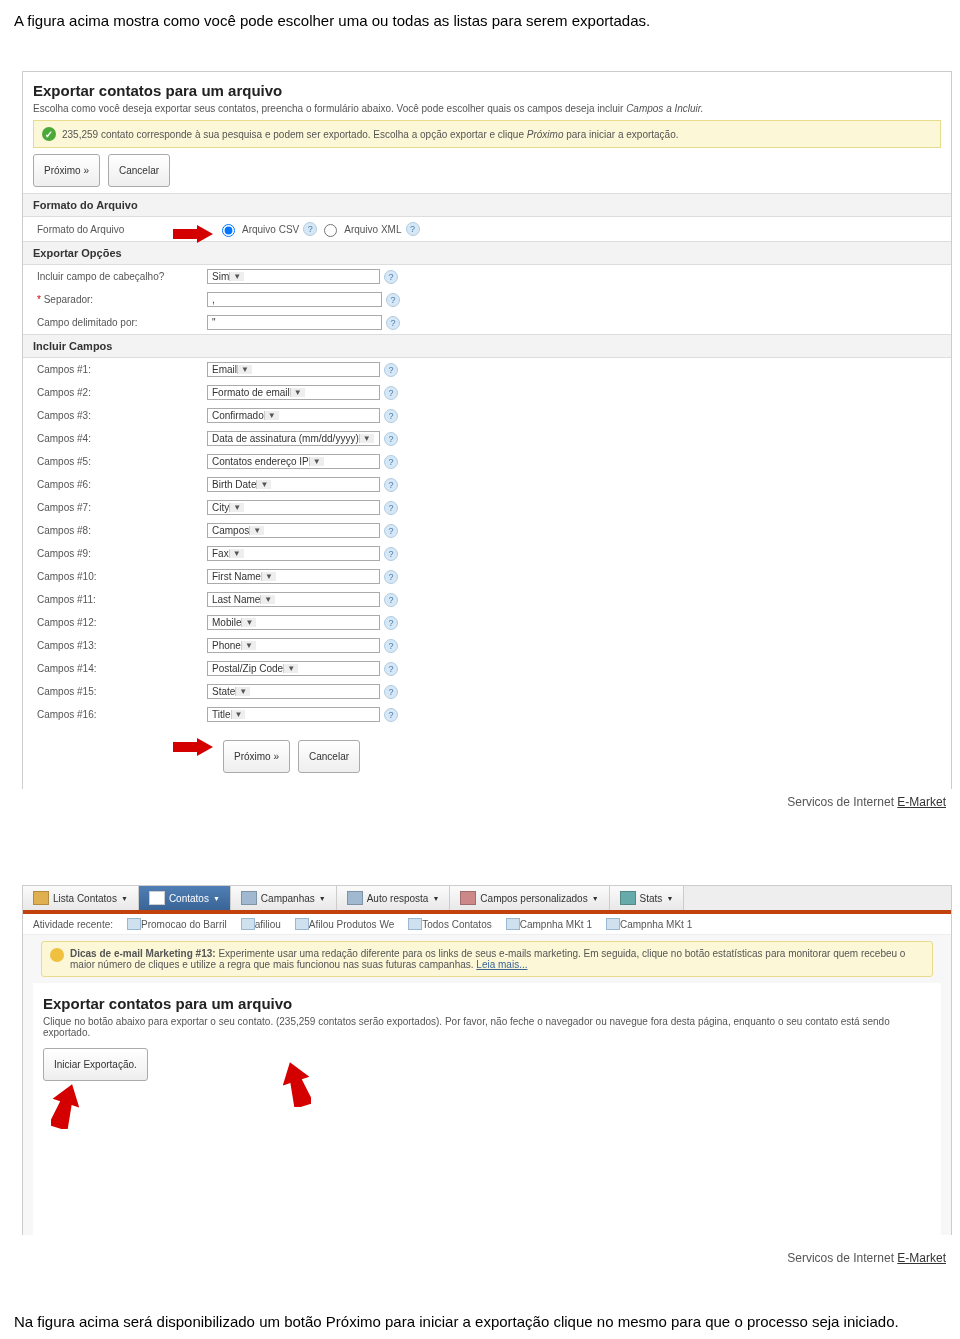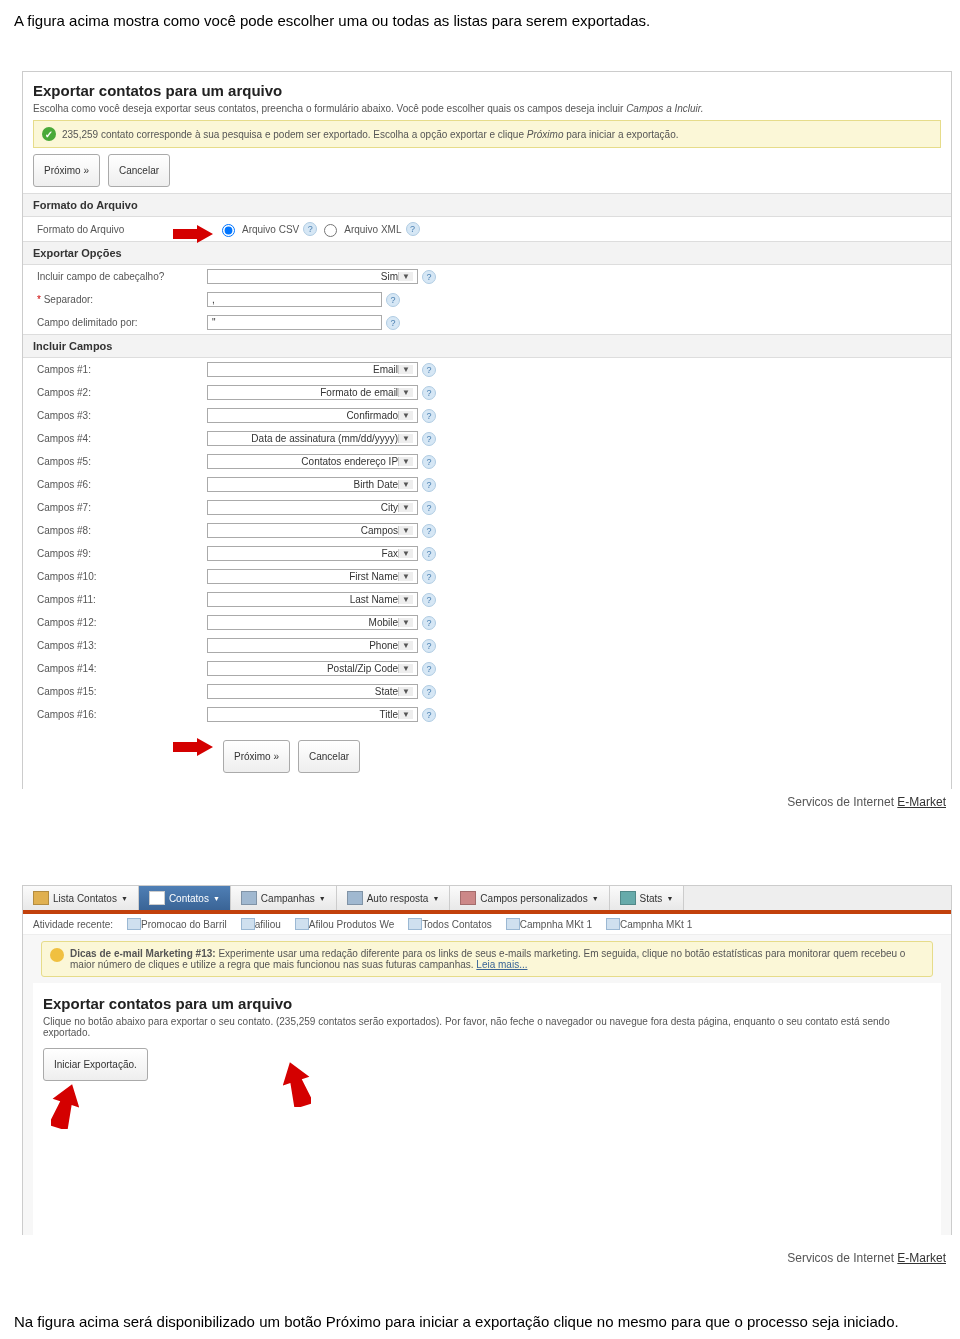--- a/index.html
+++ b/index.html
@@ -10,21 +10,21 @@
   .desc { font-size:10px; color:#555; margin-bottom:6px; }
   .notice { background:#fbf7d7; border:1px solid #e6dC8a; padding:6px 8px; font-size:10px; color:#555; display:flex; align-items:center; gap:6px; margin-bottom:6px; }
   .check-icon { width:14px; height:14px; border-radius:50%; background:#4aa939; color:#fff; display:inline-flex; align-items:center; justify-content:center; font-size:10px; font-weight:bold; }
   .btn { background:linear-gradient(#fff,#eee); border:1px solid #aaa; border-radius:3px; padding:10px 10px; font-size:10px; color:#333; cursor:pointer; }
   .btn-row { display:flex; gap:8px; margin:6px 0; }
   .section-header { background:#f3f3f3; border-top:1px solid #ddd; border-bottom:1px solid #ddd; font-weight:bold; font-size:11px; color:#333; padding:5px 10px; margin:0 -10px; }
   .row { display:flex; align-items:center; padding:4px 0; font-size:10px; color:#555; }
   .row .label { width:170px; padding-left:4px; }
   .row .control { display:flex; align-items:center; gap:4px; }
   .radio-col { margin-left:10px; }
-  .select-mock { width:211px; border:1px solid #aaa; background:#fff; padding:1px 4px; font-size:10px; color:#333; display:flex; justify-content:flex-end; align-items:center; box-sizing:border-box; }
+  .select-mock { width:173px; border:1px solid #aaa; background:#fff; padding:1px 4px; font-size:10px; color:#333; display:flex; justify-content:flex-start; align-items:center; box-sizing:border-box; }
   .select-mock .arrow { background:#eee; border-left:1px solid #ccc; padding:0 3px; font-size:8px; color:#555; }
   .input-mock { width:175px; border:1px solid #aaa; background:#fff; padding:1px 4px; font-size:10px; color:#333; box-sizing:border-box; }
   .help-icon { width:12px; height:12px; border-radius:50%; background:#d6e7f5; color:#4a7fb0; font-size:9px; display:inline-flex; align-items:center; justify-content:center; border:1px solid #b0cce3; }
   .red-arrow { position:absolute; }
   .red-arrow svg { display:block; }
   .req { color:#c00; }
   .footer-line { text-align:right; font-size:12px; color:#555; padding:6px 14px; }
   .footer-line a { color:#333; text-decoration:underline; }
   .panel2 { border-left:1px solid #ccc; border-right:1px solid #ccc; border-top:1px solid #ccc; margin:70px 8px 0 22px; background:#f7f7f7; font-size:11px; color:#444; position:relative; }
   .tabs { display:flex; background:#eee; border-bottom:4px solid #c2410c; }

